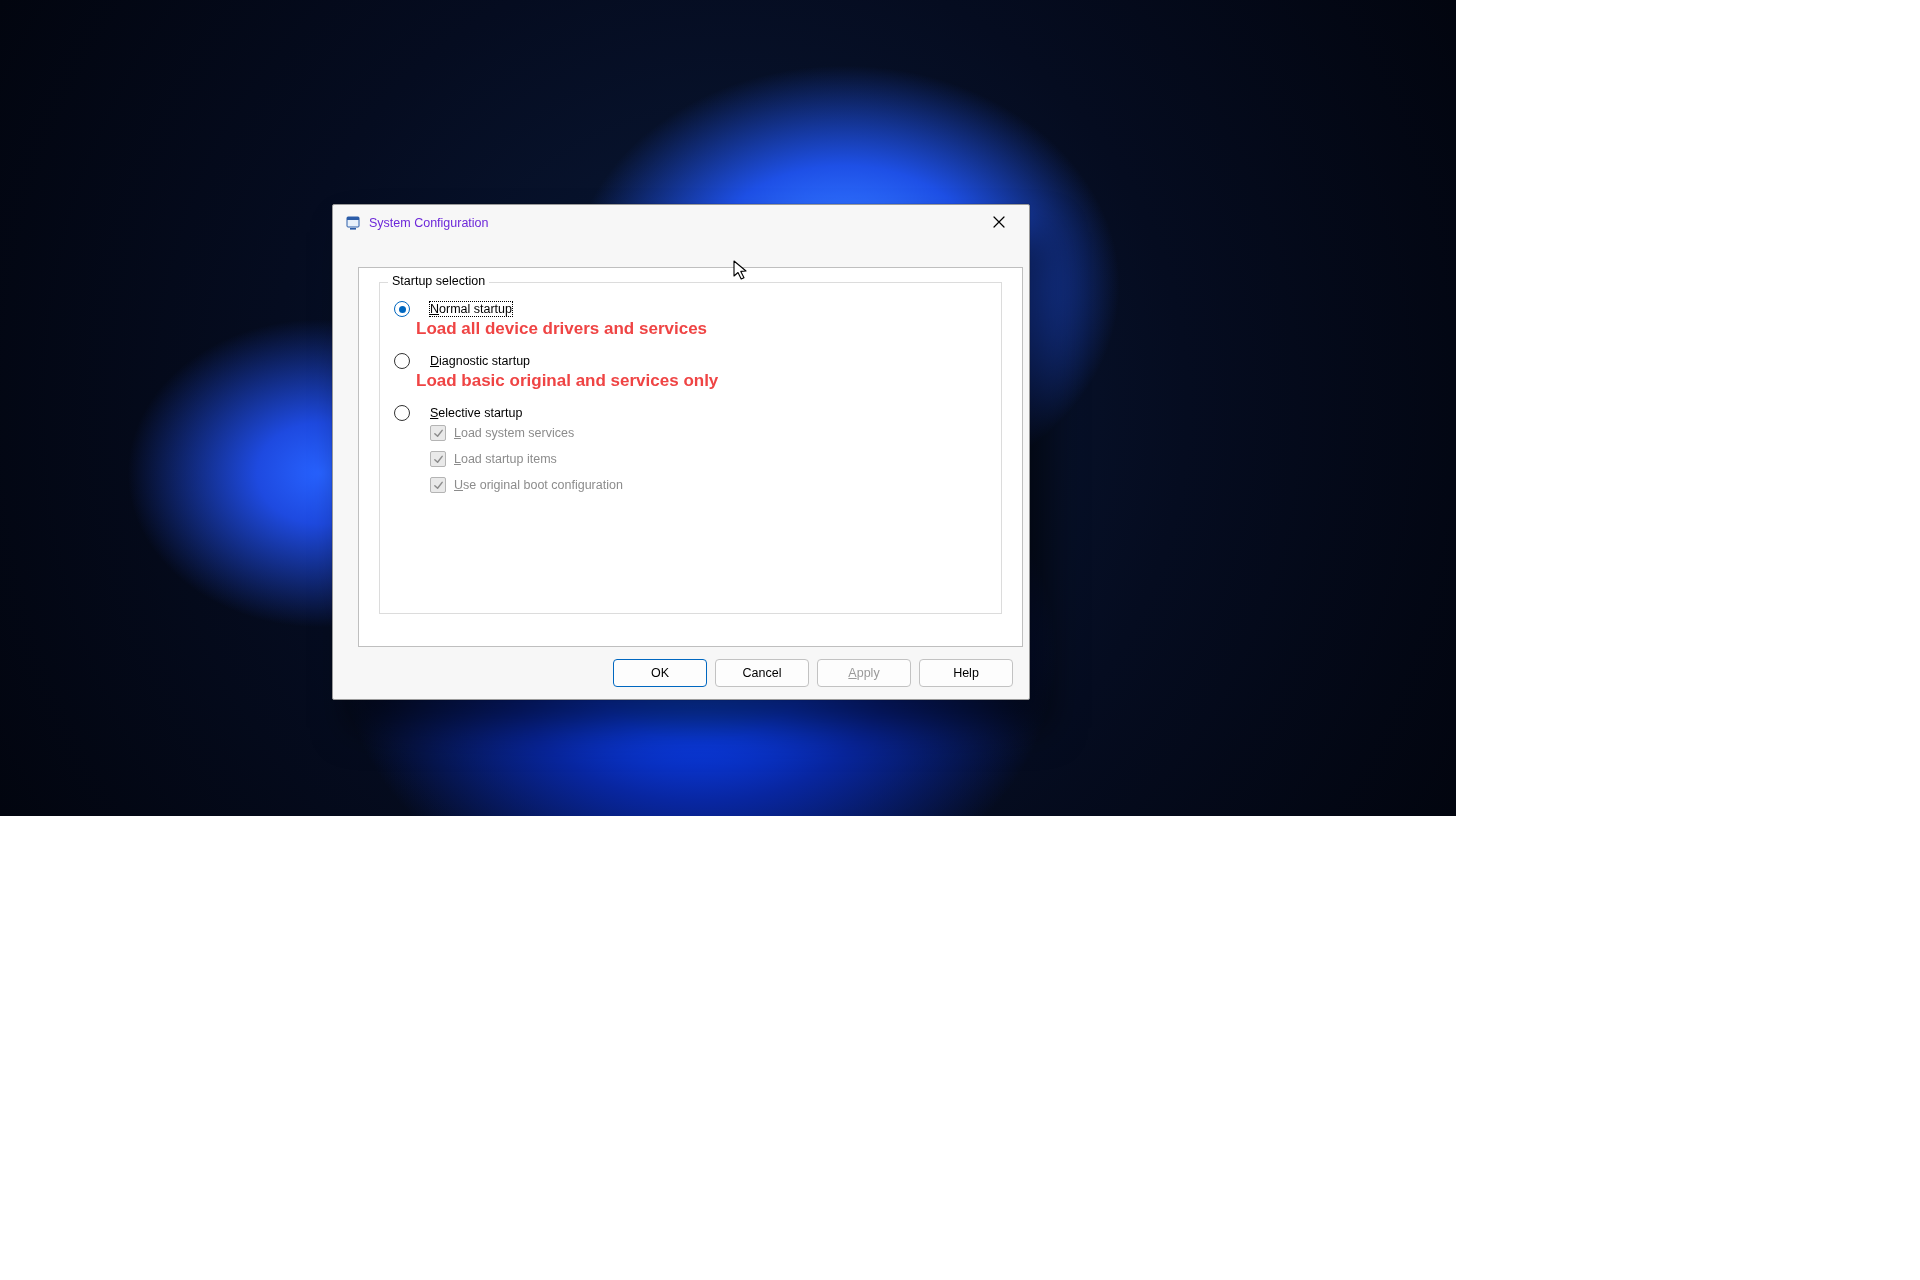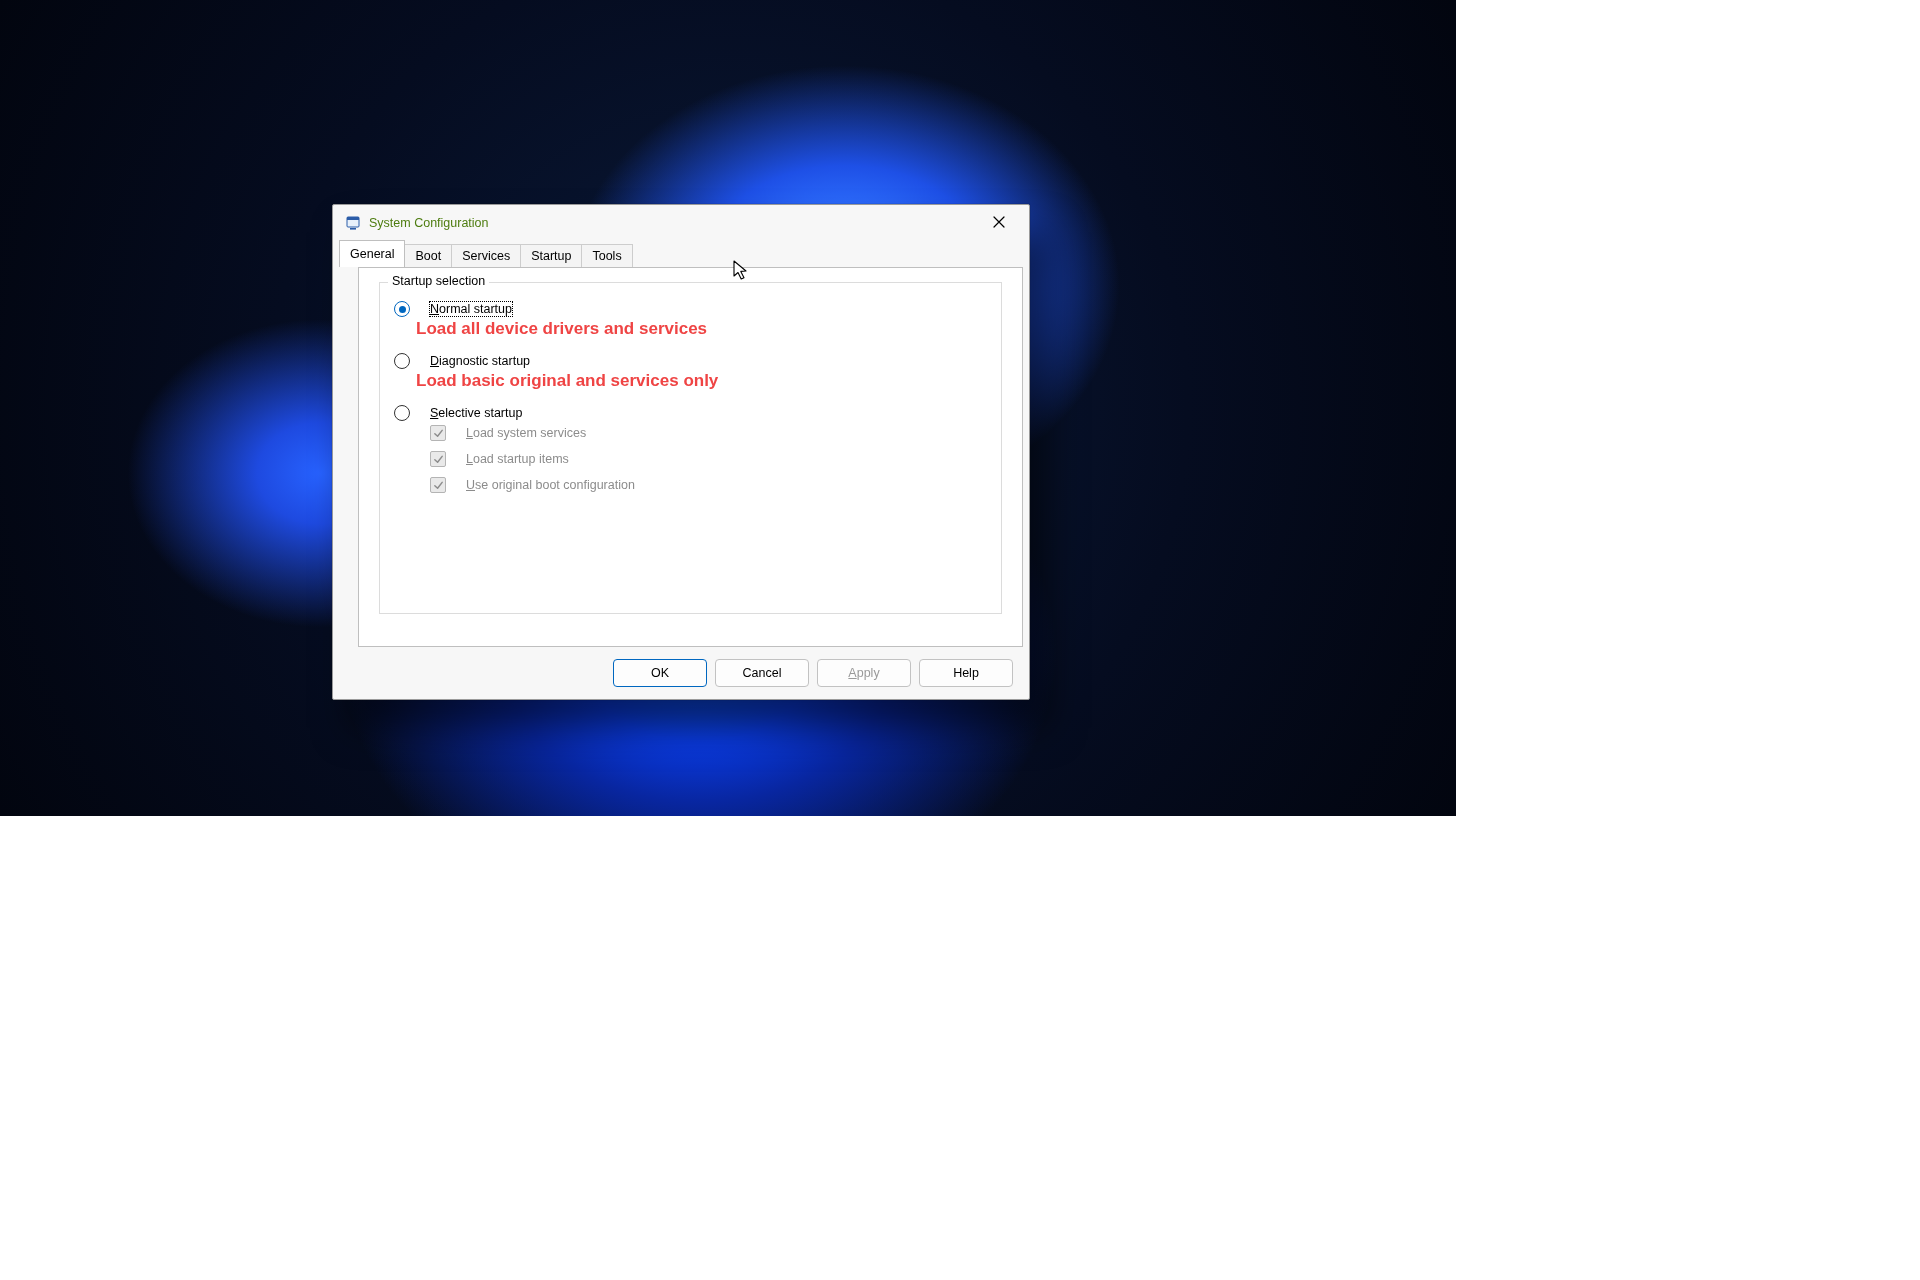--- a/index.html
+++ b/index.html
@@ -13,21 +13,21 @@
       radial-gradient(circle at 50% 50%, #0a1a3a 0%, #050c20 55%, #02050f 100%);
   }
   
   .dlg{
     position:absolute;left:332px;top:204px;width:696px;height:494px;
     background:#f7f7f7;border:1px solid #9a9a9a;border-radius:2px;
     box-shadow:18px 28px 36px rgba(0,0,0,.55), 0 0 0 1px rgba(0,0,0,.06);
   }
   .titlebar{height:36px;display:flex;align-items:center;gap:8px;padding:0 8px 0 12px;}
   .app-icon{width:16px;height:16px;display:flex;align-items:center;justify-content:center;}
-  .title-text{flex:0 0 auto;font-size:12.5px;color:#4d7c0f;}
+  .title-text{flex:0 0 auto;font-size:12.5px;color:#6d28d9;}
   .title-spacer{flex:1 1 auto;}
   .close-btn{width:44px;height:30px;display:flex;align-items:center;justify-content:center;border:none;background:none;}
   .close-btn svg{width:12px;height:12px;}
   
   .tab-row{display:flex;align-items:flex-end;height:26px;padding:0 0 0 6px;position:relative;}
   .tab{
     padding:4px 10px 5px;border:1px solid #cdcdcd;border-bottom:none;background:#f4f4f4;
     margin-right:-1px;font-size:12.5px;color:#000;position:relative;top:1px;
   }
   .tab.active{background:#fff;border-color:#bfbfbf;z-index:2;padding-top:6px;padding-bottom:6px;top:0;}
@@ -50,21 +50,21 @@
     align-items:center;justify-content:center;background:#fff;flex:0 0 auto;
   }
   .radio.checked{border-color:#0067c0;}
   .radio.checked::after{content:"";width:7px;height:7px;border-radius:50%;background:#0067c0;}
   .radio-label{font-size:12.5px;}
   .radio-label.focus-rect{outline:1px dotted #000;outline-offset:0;}
   .radio-desc{margin:2px 0 14px 22px;font-size:17px;color:#ef4444;font-weight:bold;}
   .under{ text-decoration:underline; text-decoration-thickness:1px; }
   
   .chk-block{margin-left:36px;margin-top:4px;}
-  .chk-row{display:flex;align-items:center;gap:20px;margin-bottom:10px;}
+  .chk-row{display:flex;align-items:center;gap:8px;margin-bottom:10px;}
   .chk{
     width:14px;height:14px;border:1px solid #b4b4b4;background:#e9e9e9;display:inline-flex;
     align-items:center;justify-content:center;flex:0 0 auto;border-radius:2px;
   }
   .chk svg{width:11px;height:11px;}
   .chk-label{color:#8c8c8c;font-size:12.5px;}
   
   .btnbar{
     position:absolute;right:16px;bottom:12px;display:flex;gap:8px;
   }
@@ -96,27 +96,20 @@
       <span class="title-spacer"></span>
       <div class="close-btn">
         <span>
           <svg viewBox="0 0 12 12">
               <path d="M1 1 L11 11 M11 1 L1 11" stroke="#000" stroke-width="1.2" stroke-linecap="round"></path>
             </svg>
         </span>
       </div>
     </div>
 
-    <div class="tab-row">
-      <div class="tab active"><span>General</span></div>
-      <div class="tab"><span>Boot</span></div>
-      <div class="tab"><span>Services</span></div>
-      <div class="tab"><span>Startup</span></div>
-      <div class="tab"><span>Tools</span></div>
-    </div>
 
     <div class="tab-page">
       <div class="group">
         <span class="group-legend">Startup selection</span>
 
         <div class="opts">
 
           <div class="radio-row">
             <span class="radio checked"></span>
             <span class="radio-label focus-rect"><span class="under">N</span><span>ormal startup</span></span>

